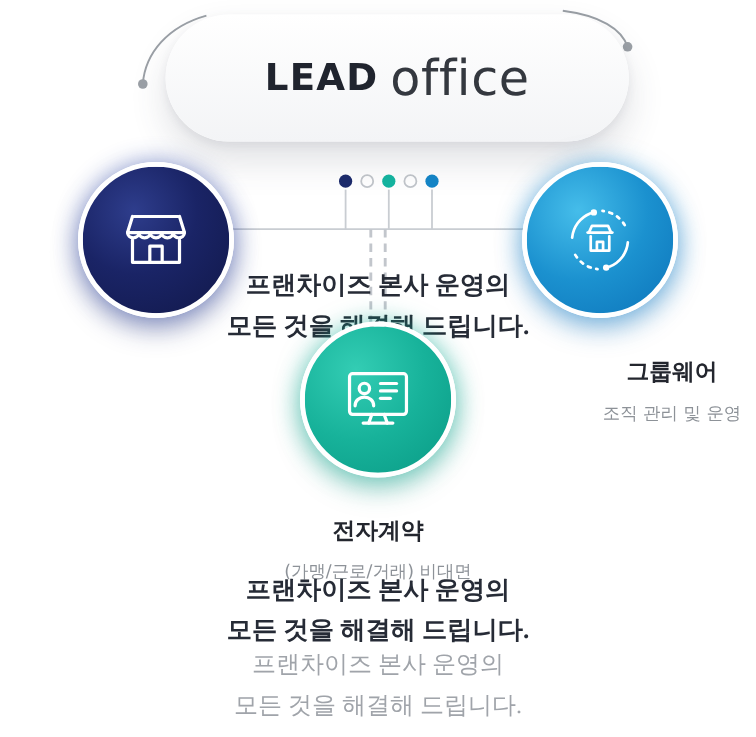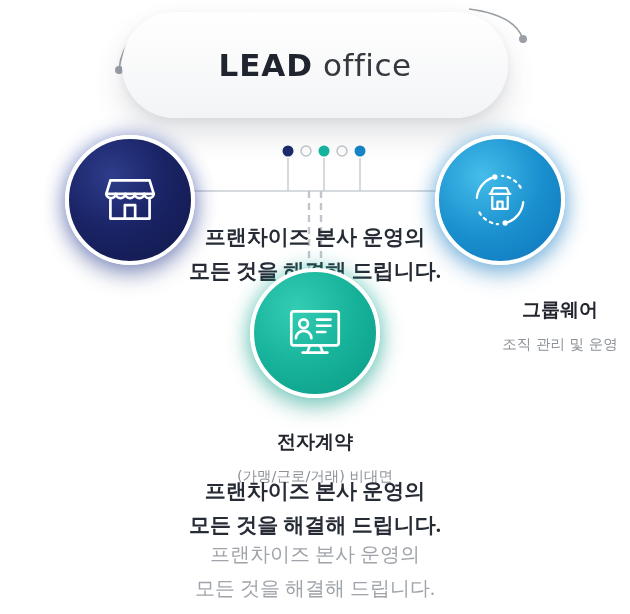--- a/index.html
+++ b/index.html
@@ -12,27 +12,27 @@
   
   .decor { position:absolute; left:0; top:0; z-index:1; }
   .swoosh { fill:none; stroke:#9ba0a6; stroke-width:1.6; }
   .swoosh-dot { fill:#9ba0a6; }
   .hline { stroke:#c9cdd2; stroke-width:1.5; }
   .stem  { stroke:#c9cdd2; stroke-width:1.5; }
   .ladder{ stroke:#c2c6cc; stroke-width:2.4; stroke-dasharray:7 5; }
 
   
   .pill {
-    position:absolute; left:122px; top:12px; width:386px; height:106px;
+    position:absolute; left:138px; top:12px; width:386px; height:106px;
     border-radius:58px; background:linear-gradient(180deg,#ffffff 0%,#f3f4f6 100%);
     box-shadow:0 16px 30px rgba(60,70,90,.16), 0 3px 8px rgba(60,70,90,.08);
     display:flex; align-items:center; justify-content:center; gap:10px; z-index:3;
   }
   .brand-lead   { font-size:31px; font-weight:700; color:#20242e; letter-spacing:1px; }
-  .brand-office { font-size:31px; font-weight:400; color:#34383f; letter-spacing:.5px; }
+  .brand-office { font-size:41px; font-weight:400; color:#34383f; letter-spacing:.5px; }
 
   
   .node {
     position:absolute; width:130px; height:130px; border-radius:50%;
     border:4px solid #ffffff; display:flex; align-items:center; justify-content:center; z-index:3;
   }
   .node-left {
     left:65px; top:135px;
     background:radial-gradient(circle at 35% 30%, #2e3d8c 0%, #1a2466 45%, #111849 100%);
     box-shadow:0 0 20px rgba(35,65,170,.45), 0 10px 22px rgba(25,40,110,.35);

